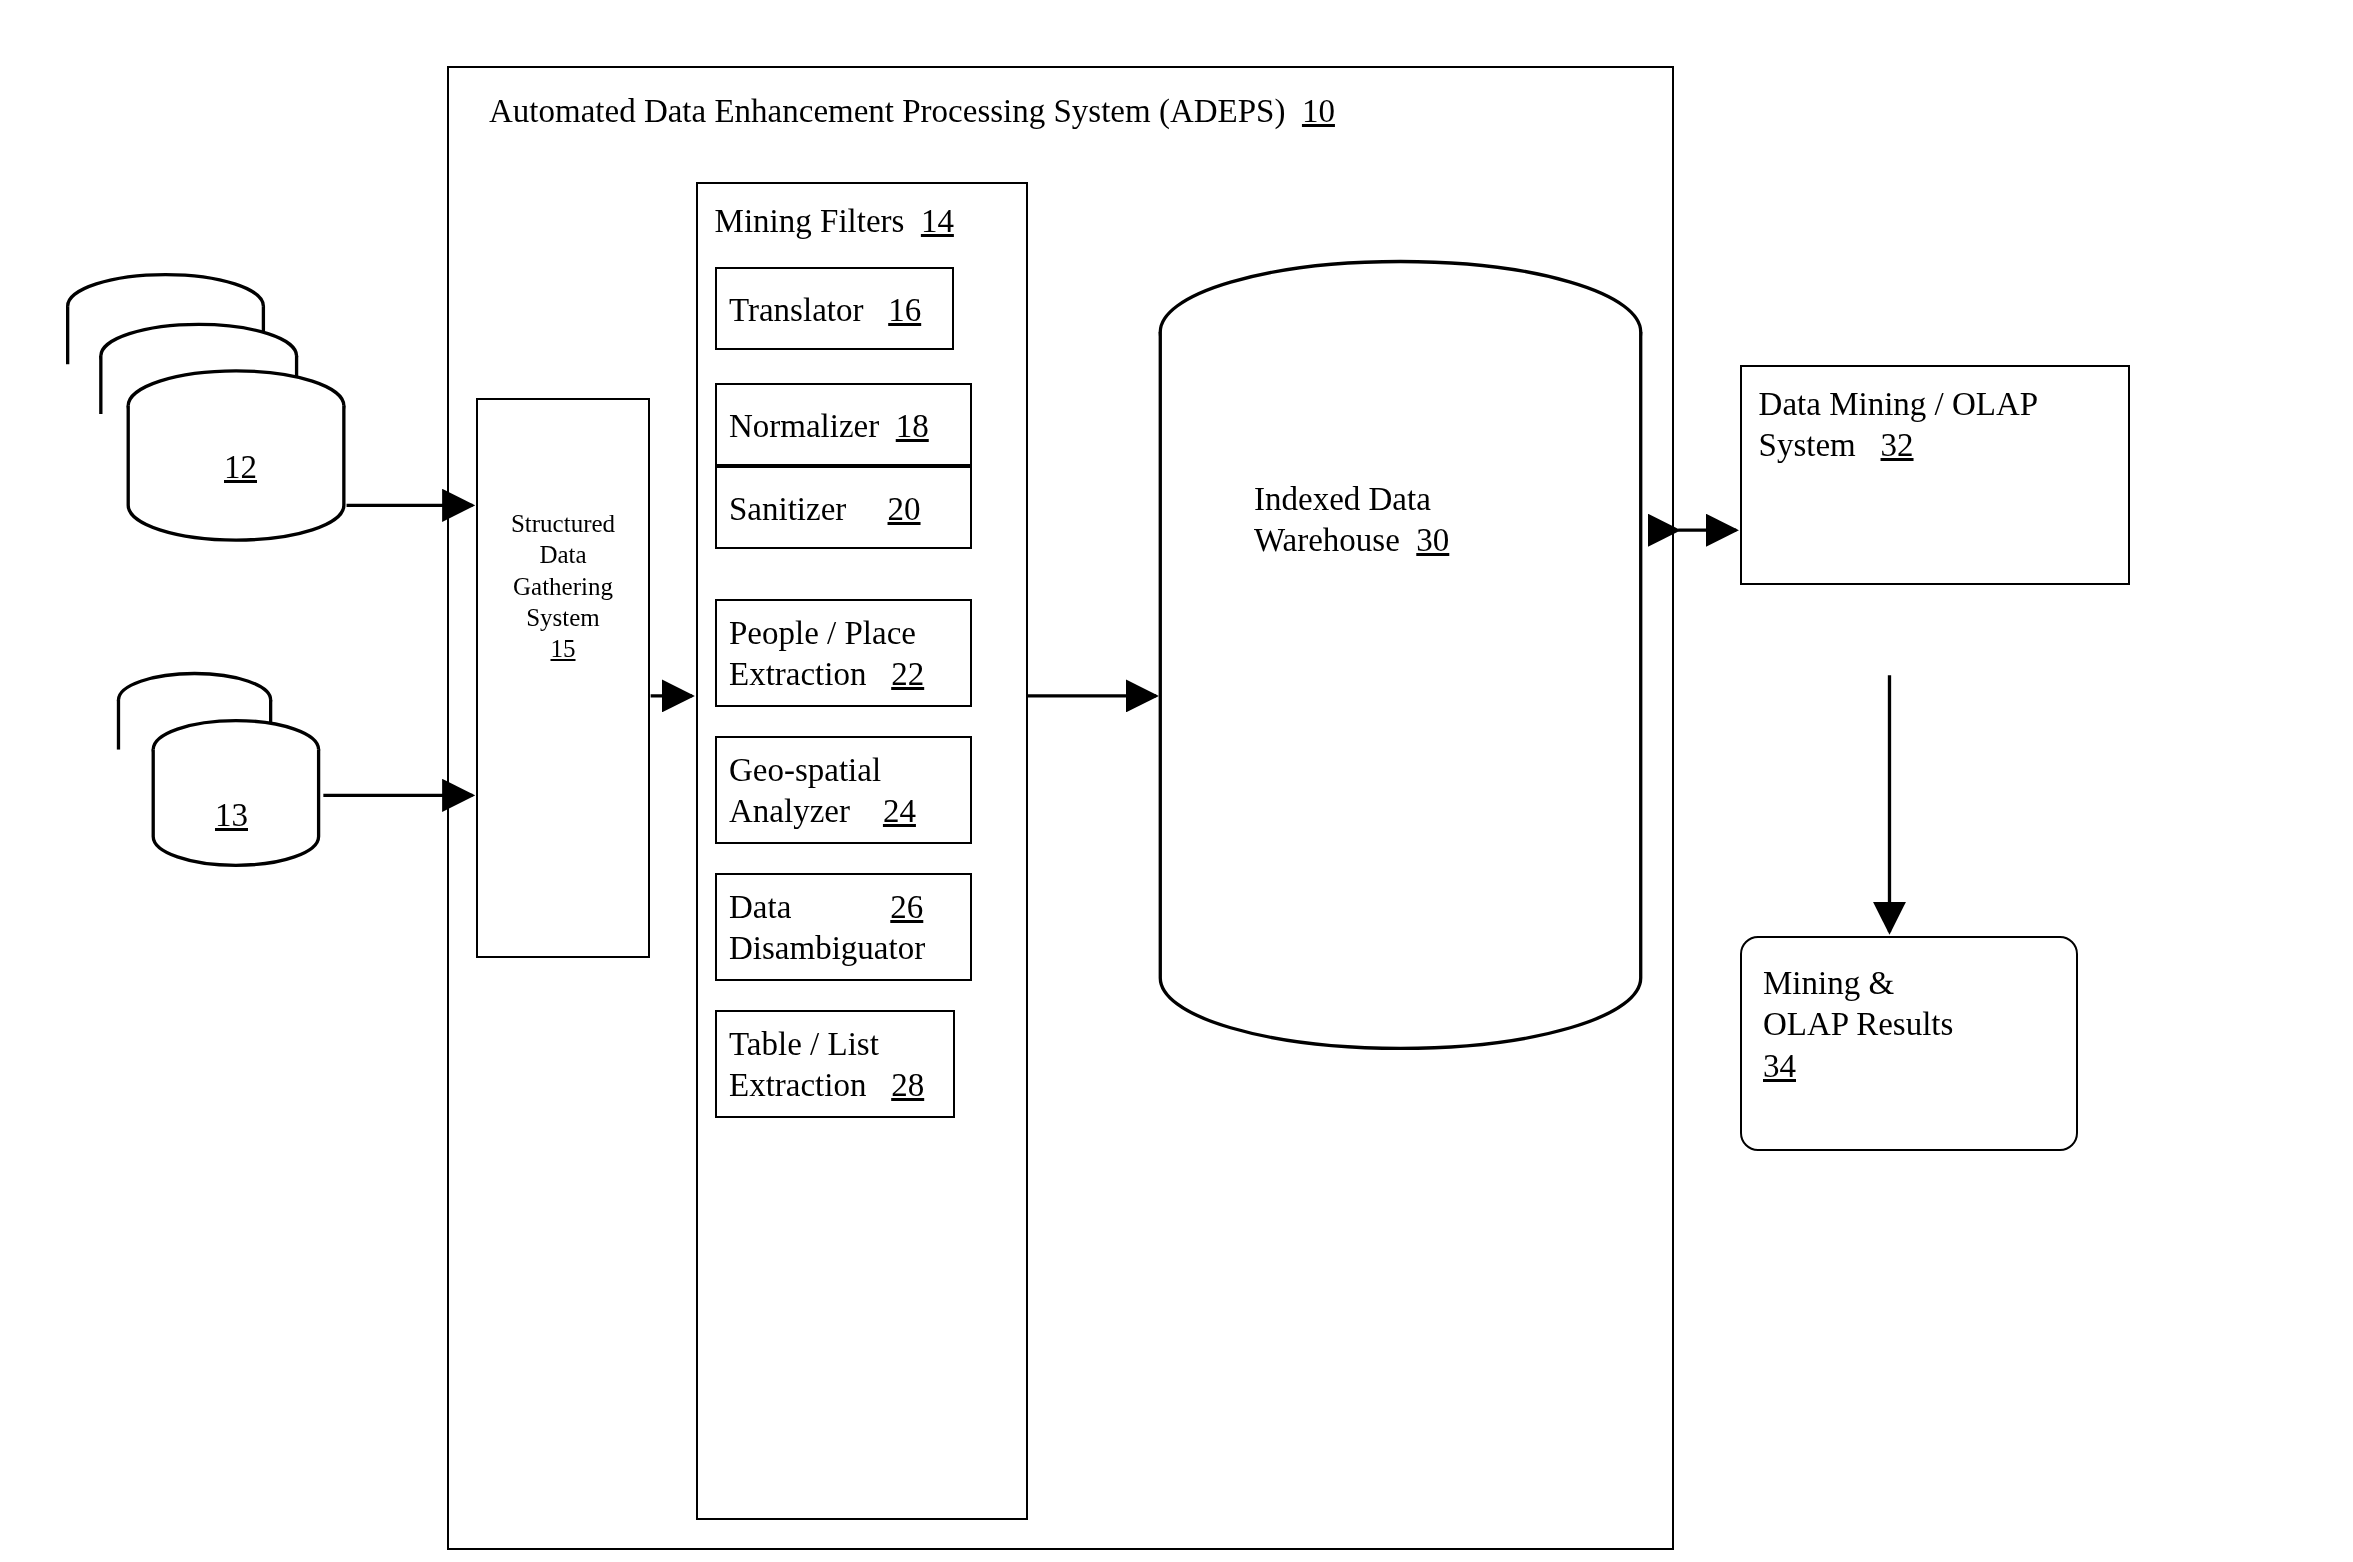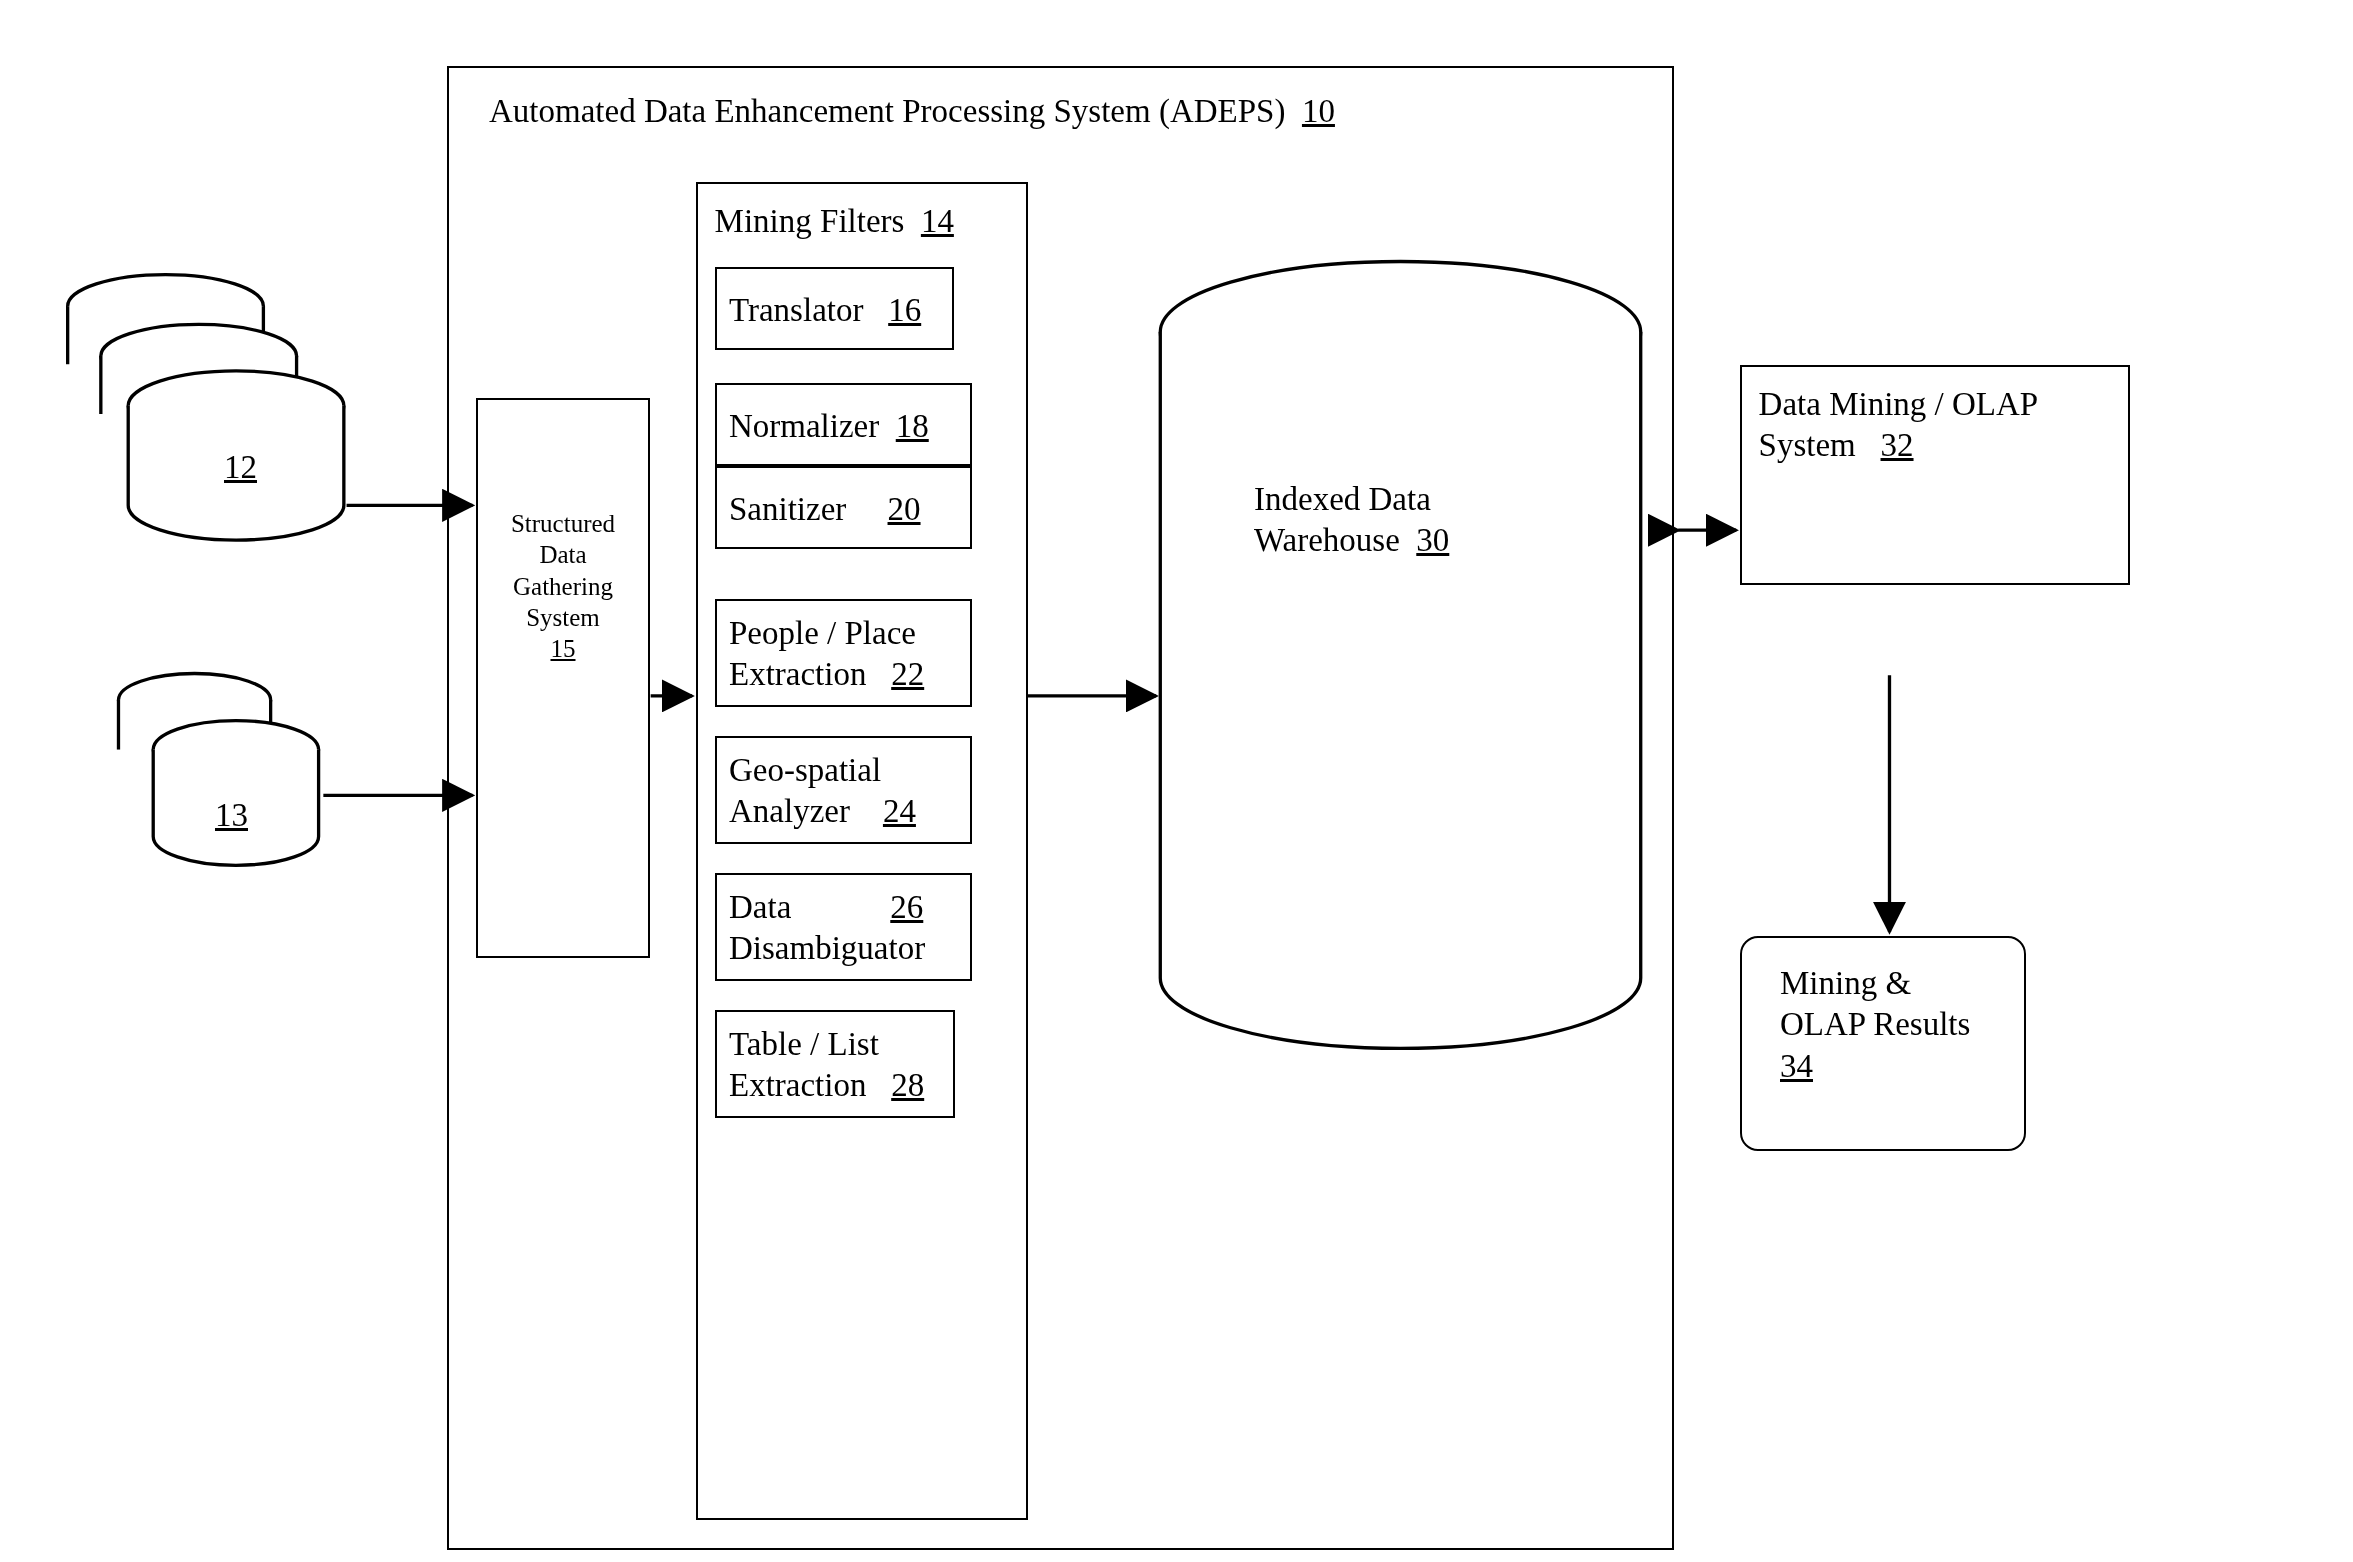--- a/index.html
+++ b/index.html
@@ -151,21 +151,21 @@
   </div>
 
   <div class="box" style="left:1707px; top:332px; width:390px; height:220px; padding:16.6px;">
     <div class="label">Data Mining / OLAP</div>
     <div class="label">
       <span>System</span>
       &nbsp;&nbsp;<span class="u">32</span>
     </div>
   </div>
 
-  <div class="box rounded" style="left:1707px; top:903px; width:286px; height:215px; padding:25px 38px;">
+  <div class="box rounded" style="left:1707px; top:903px; width:338px; height:215px; padding:25px 21px;">
     <div class="label">Mining  &amp;</div>
     <div class="label">OLAP Results</div>
     <div class="label u">34</div>
   </div>
 
   <svg style="left:0; top:0;" width="2354" height="1562" viewBox="0 0 2840 1885">
     <defs>
       <marker id="ah" viewBox="0 0 12 12" refX="11" refY="6" markerWidth="10" markerHeight="10" orient="auto">
         <path d="M0,0 L12,6 L0,12 z" fill="#000"></path>
       </marker>

